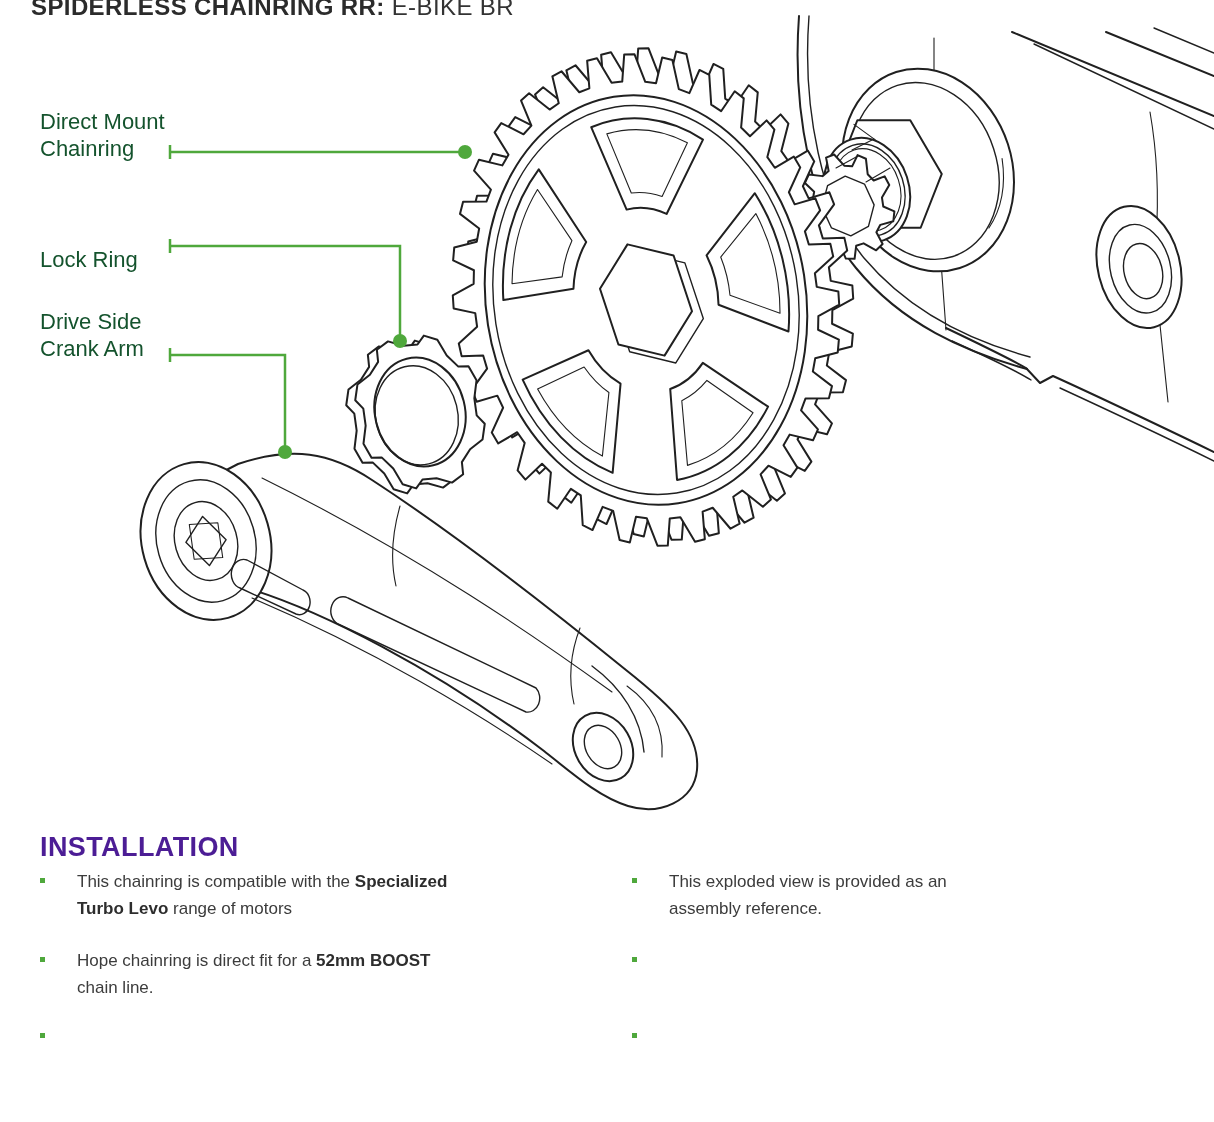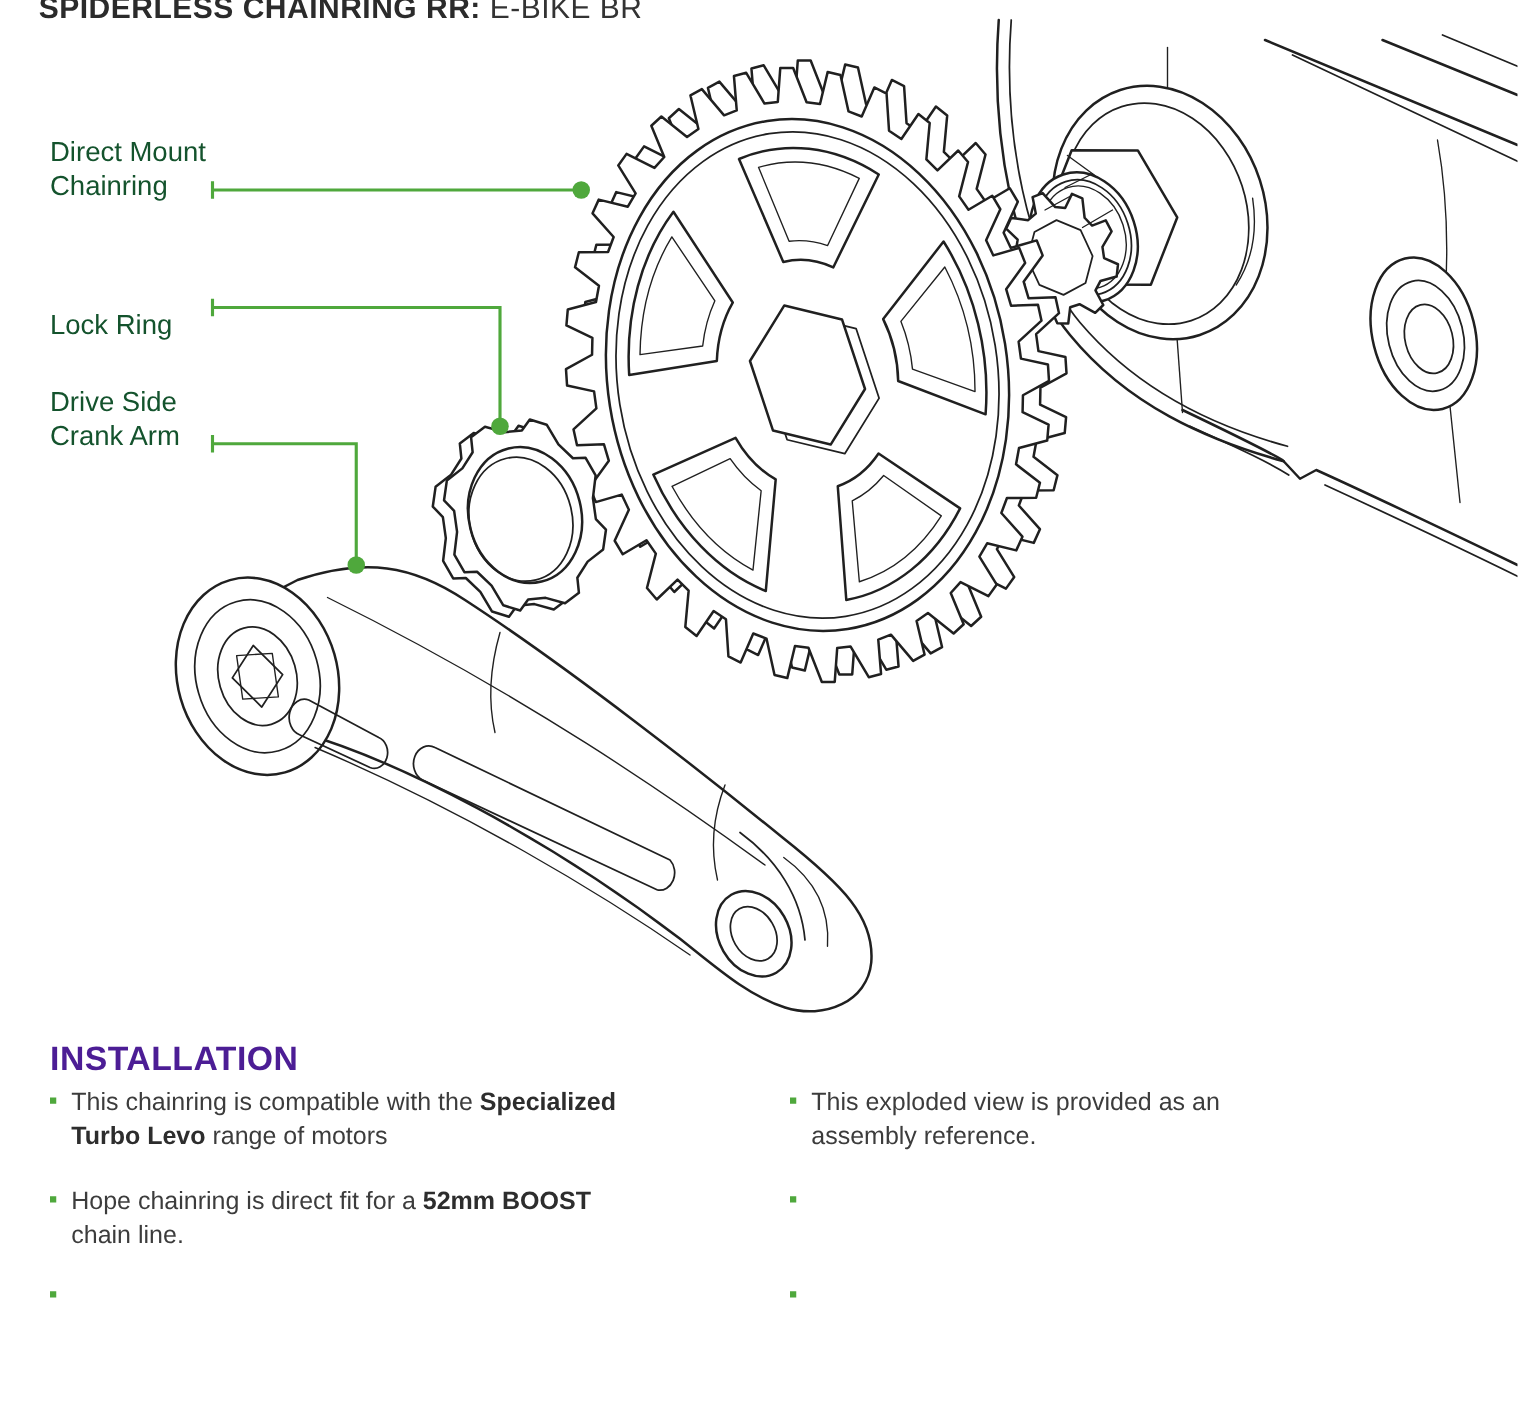--- a/index.html
+++ b/index.html
@@ -13,21 +13,21 @@
   .title b{font-weight:bold;}
   .title .reg{font-weight:normal;color:#333;}
   
   .plabel{left:40px;font-size:22px;line-height:27px;color:#14532d;white-space:pre-line;}
   
   #diagram{left:0;top:0;}
   
   .inst-head{left:40px;top:820px;font-size:27px;font-weight:bold;letter-spacing:.4px;color:#4c1d95;margin-top:12px;}
   .bullet{display:flex;align-items:flex-start;}
   .bullet .dot{width:5px;height:5px;margin-top:9px;flex:0 0 5px;}
-  .btext{margin:0 0 0 12px;font-size:20px;line-height:26.5px;white-space:pre-wrap;color:#3c3c3c;}
+  .btext{margin:0 0 0 32px;font-size:17px;line-height:26.5px;white-space:pre-wrap;color:#3c3c3c;}
   .btext b{color:#2d2d2d;}
 </style>
 </head>
 <body>
 
 <div class="abs title">
   <b>SPIDERLESS CHAINRING RR:</b><span class="reg"> E-BIKE BR</span>
 </div>
 
 <svg id="diagram" class="abs" width="1214" height="822" viewBox="0 0 1214 822">

